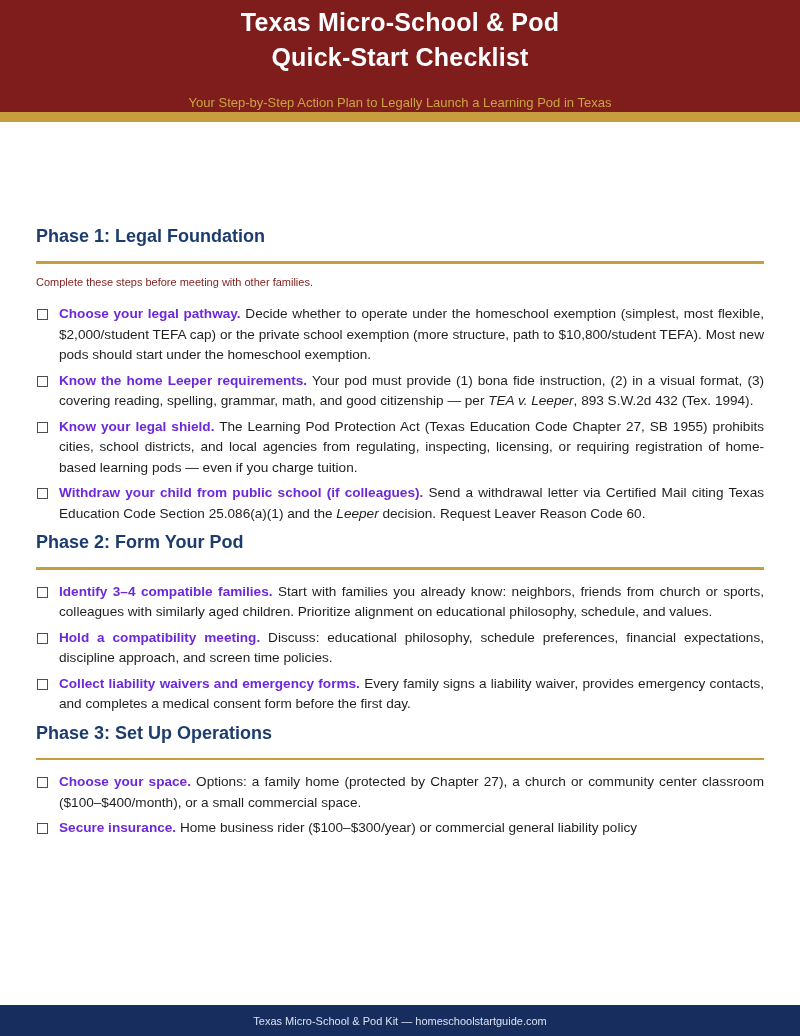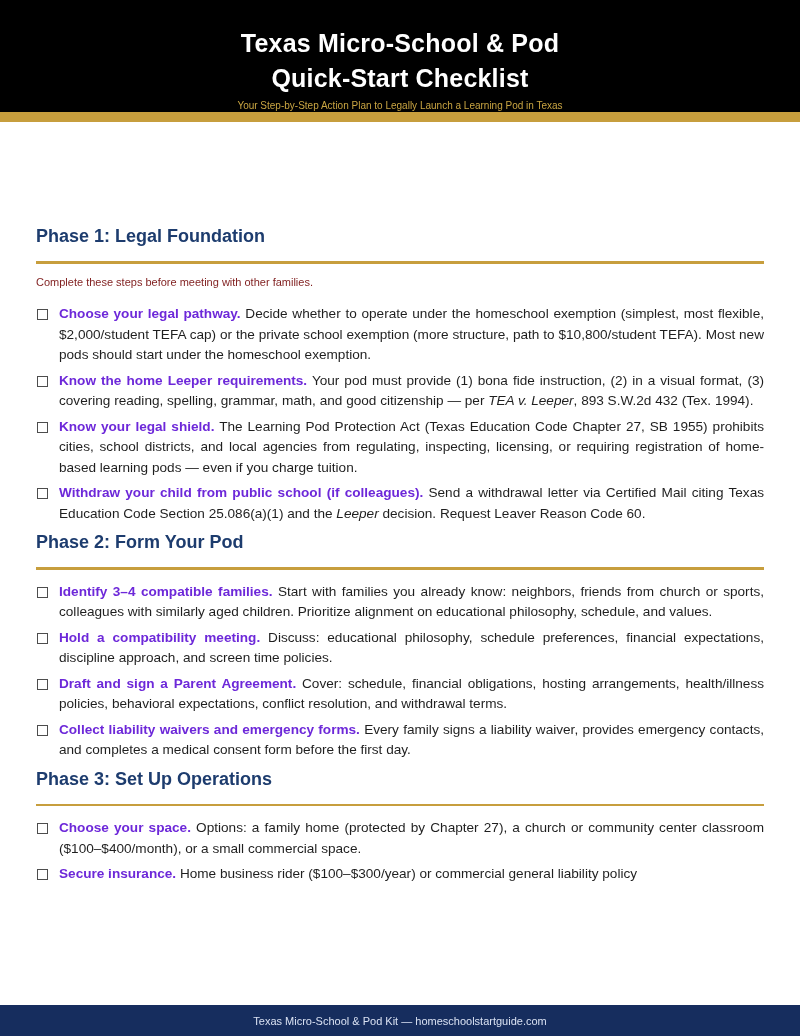--- a/index.html
+++ b/index.html
@@ -6,37 +6,37 @@
   html, body { margin: 0; padding: 0; background: #ffffff; }
   .page {
     width: 800px; height: 1036px;
     position: relative;
     background: #ffffff;
     font-family: "Liberation Sans", sans-serif;
     overflow: hidden;
   }
   
   .doc-header {
-    background: #000000;
+    background: #7f1d1d;
     height: 112px;
     text-align: center;
-    padding-top: 26px;
+    padding-top: 5px;
   }
   .doc-title {
     margin: 0;
     color: #ffffff;
     font-size: 25px;
     line-height: 35px;
     font-weight: 700;
     letter-spacing: 0.2px;
   }
   .doc-subtitle {
-    margin-top: 4px;
+    margin-top: 20px;
     color: #c9a542;
-    font-size: 10px;
+    font-size: 13px;
     font-weight: 400;
   }
   .gold-bar {
     height: 10px;
     background: #c79e3d;
   }
   
   .main {
     padding: 0 36px;
   }
@@ -143,24 +143,20 @@
             <div class="item">
               <span class="checkbox"></span>
               <p class="item-text"><strong>Identify 3–4 compatible families.</strong> Start with families you already know: neighbors, friends from church or sports, colleagues with similarly aged children. Prioritize alignment on educational philosophy, schedule, and values.</p>
             </div>
             <div class="item">
               <span class="checkbox"></span>
               <p class="item-text"><strong>Hold a compatibility meeting.</strong> Discuss: educational philosophy, schedule preferences, financial expectations, discipline approach, and screen time policies.</p>
             </div>
             <div class="item">
               <span class="checkbox"></span>
-              <p class="item-text"><strong>Draft and sign a Parent Agreement.</strong> Cover: schedule, financial obligations, hosting arrangements, health/illness policies, behavioral expectations, conflict resolution, and withdrawal terms.</p>
-            </div>
-            <div class="item">
-              <span class="checkbox"></span>
               <p class="item-text"><strong>Collect liability waivers and emergency forms.</strong> Every family signs a liability waiver, provides emergency contacts, and completes a medical consent form before the first day.</p>
             </div>
           </div>
         </section>
         <section class="phase-section">
           <h2 class="section-heading">Phase 3: Set Up Operations</h2>
           <div class="gold-rule"></div>
           <div class="items">
             <div class="item">
               <span class="checkbox"></span>

